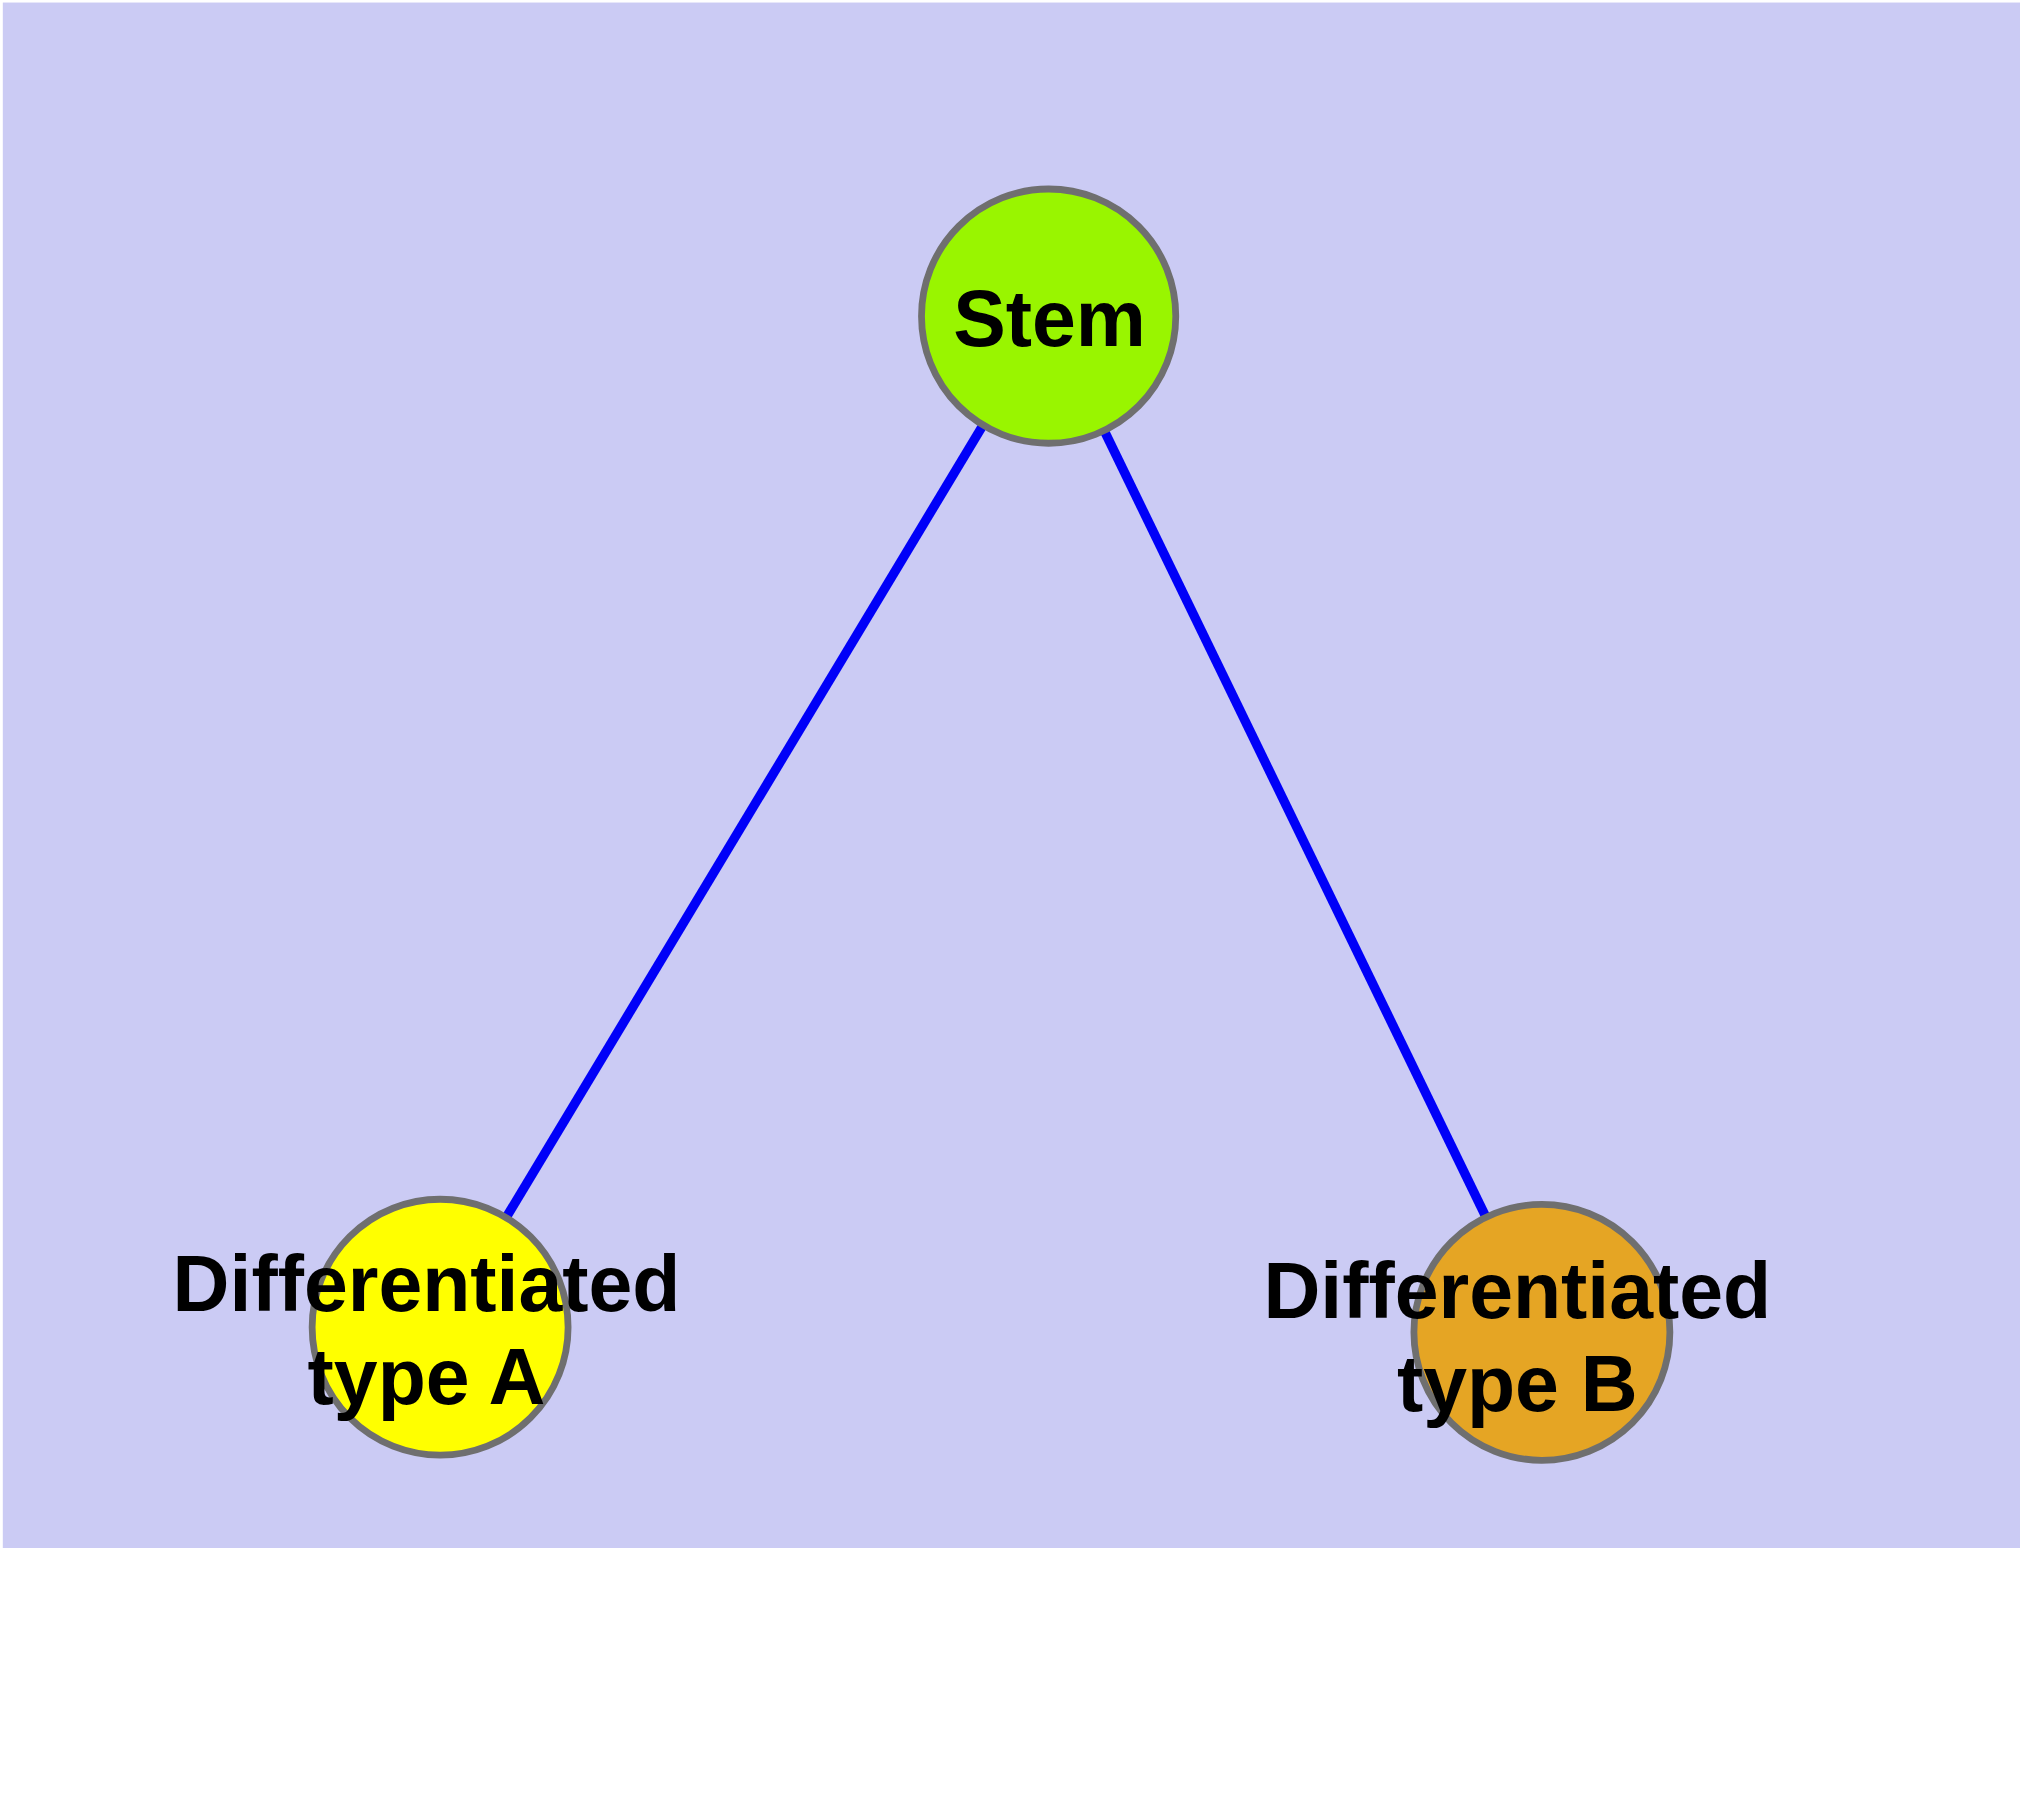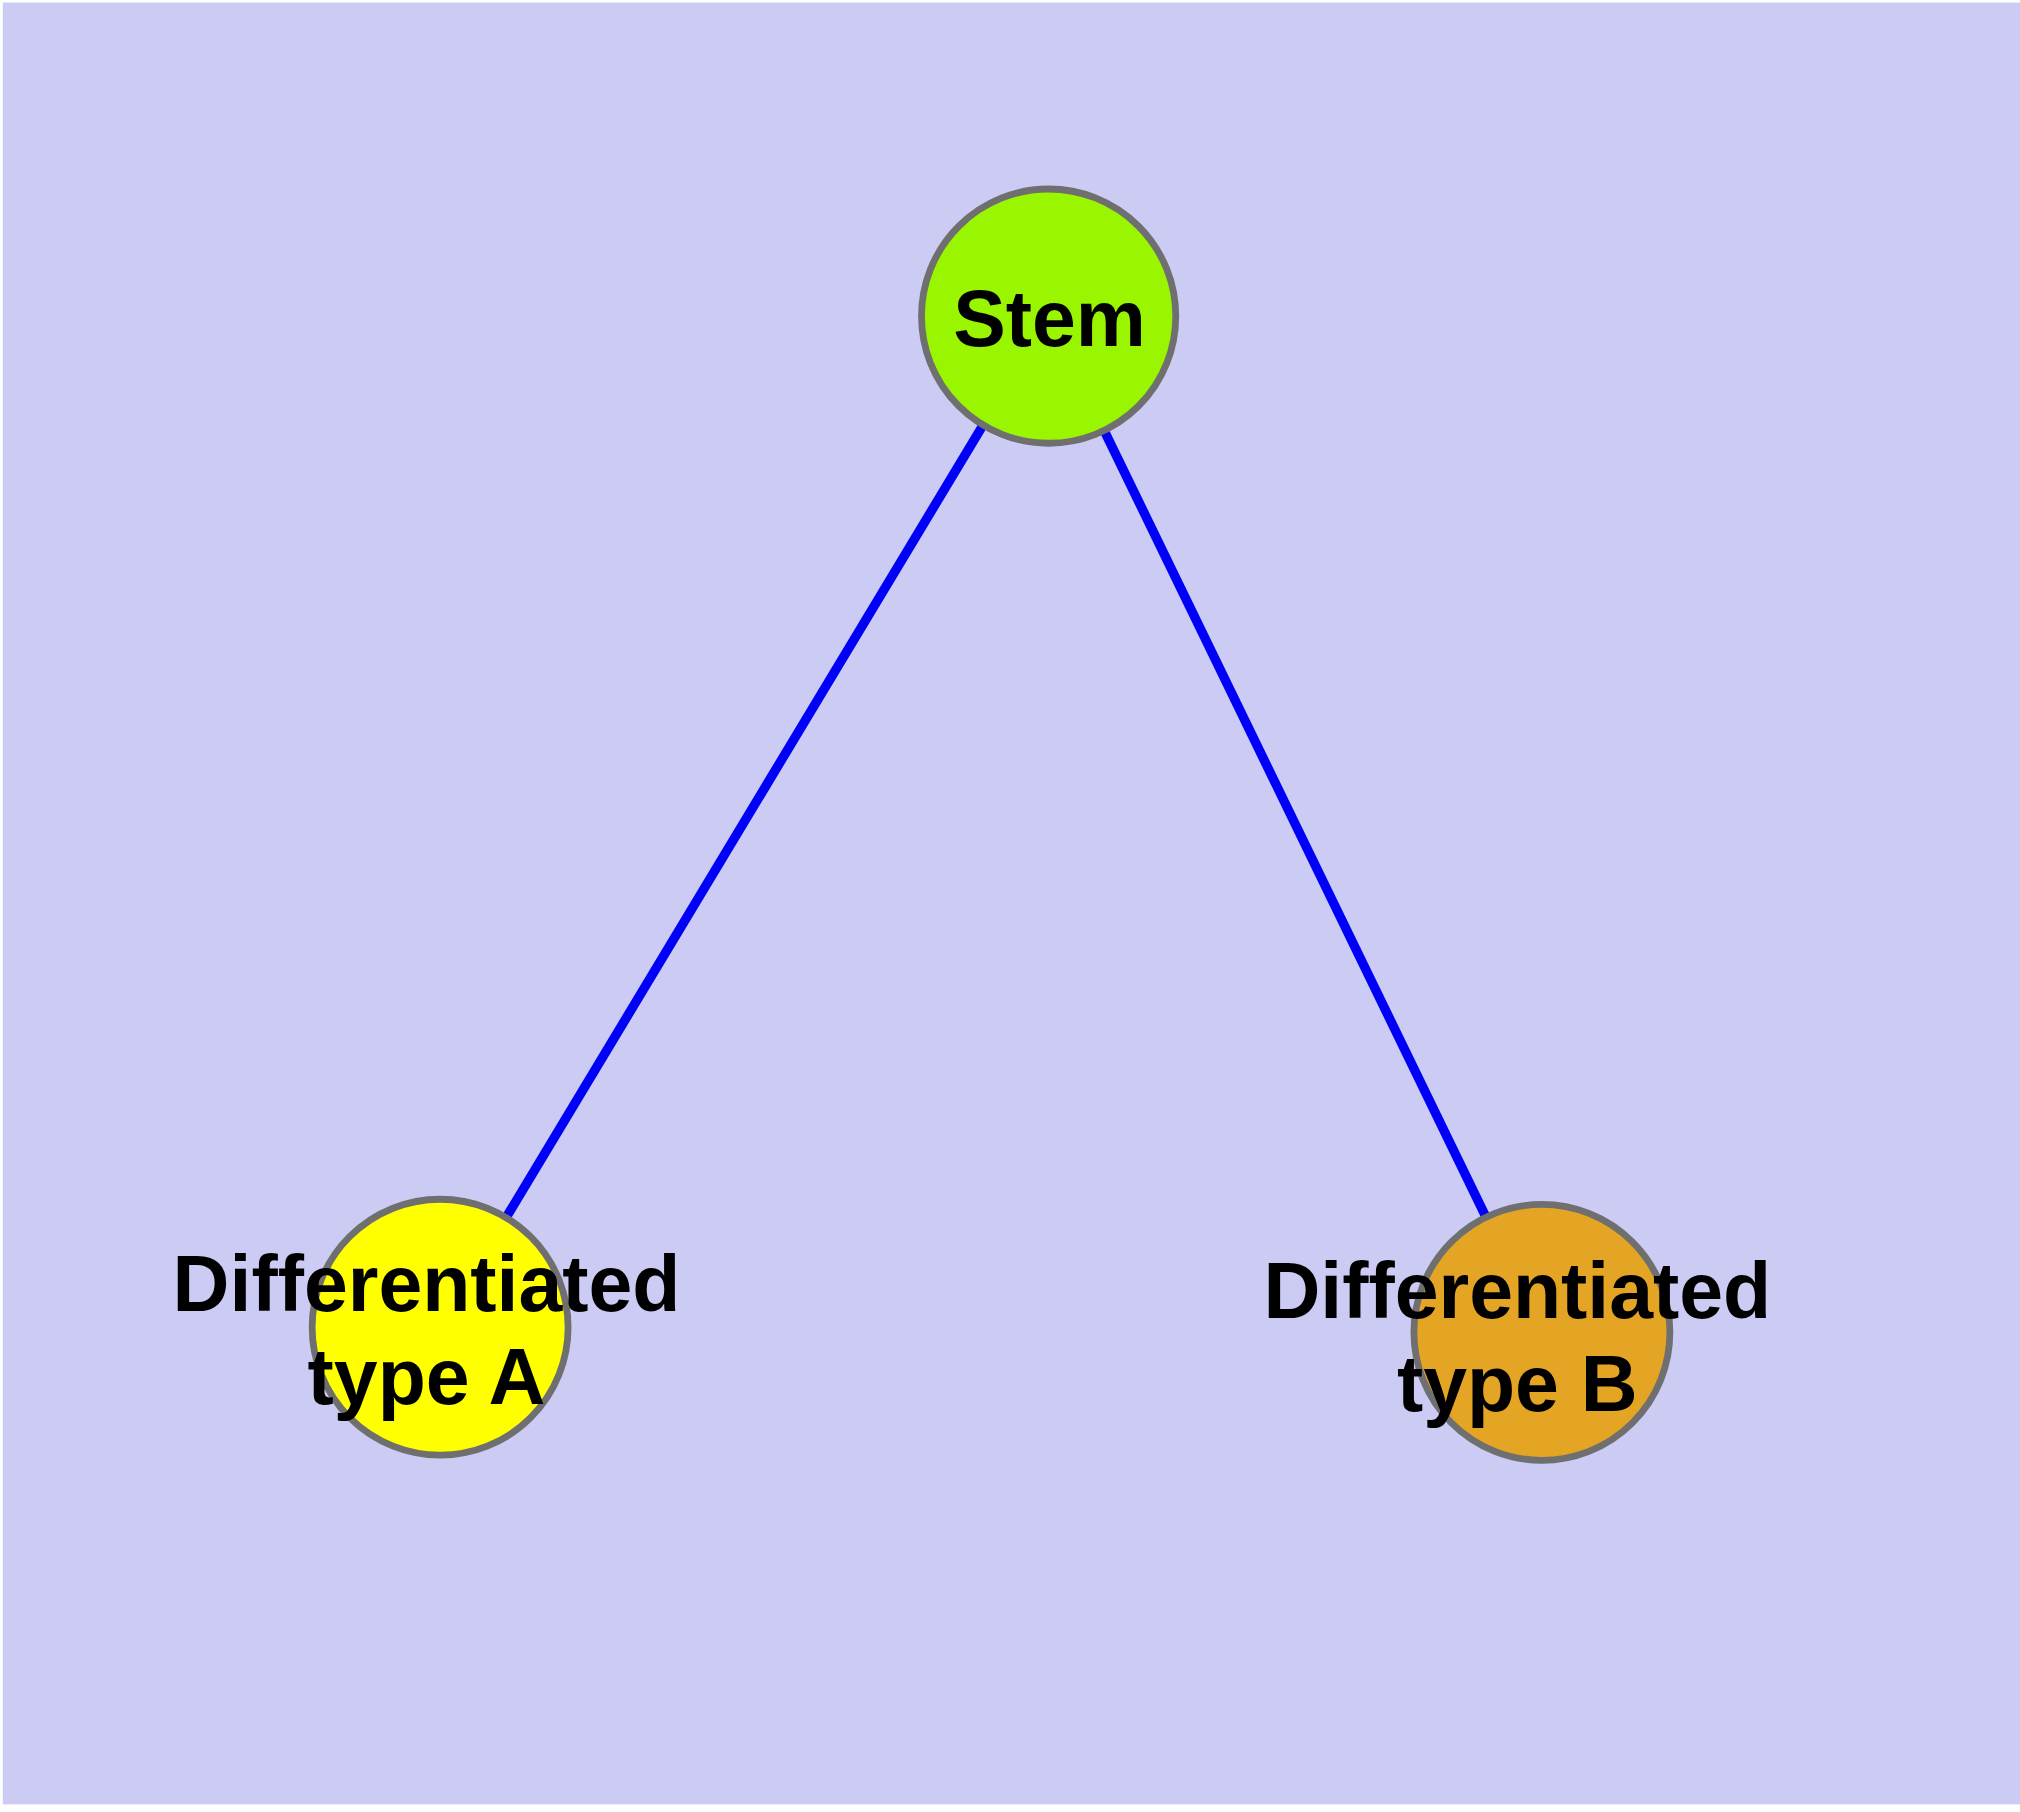--- a/index.html
+++ b/index.html
@@ -3,21 +3,21 @@
 <meta charset="utf-8">
 <style>
   html, body {
     margin: 0;
     padding: 0;
     background: #FFFFFF;
   }
   .stage {
     position: relative;
     width: 2021px;
-    height: 1812px;
+    height: 1548px;
   }
   svg.diagram {
     display: block;
     width: 2021px;
     height: 1812px;
   }
   .node-label {
     font-family: "Liberation Sans", sans-serif;
     font-weight: bold;
     font-size: 93px;

